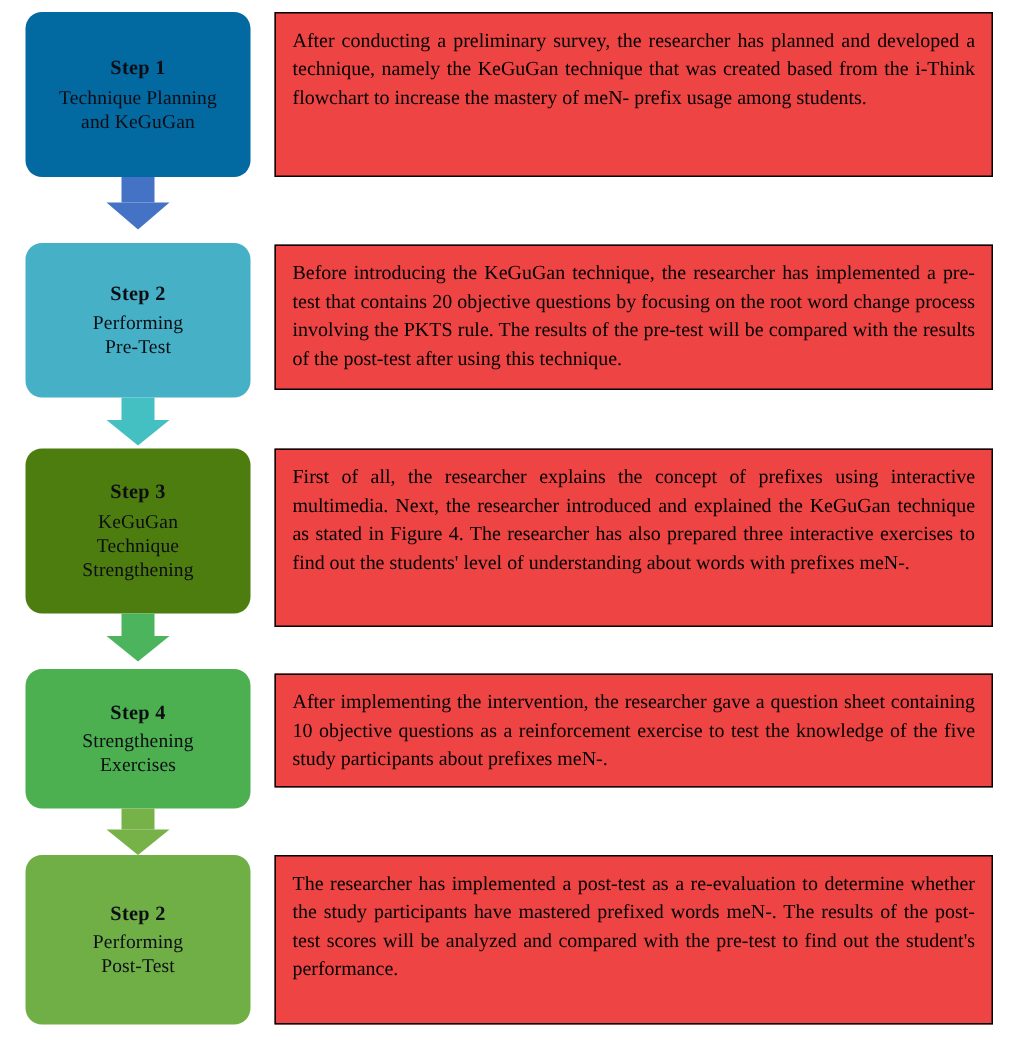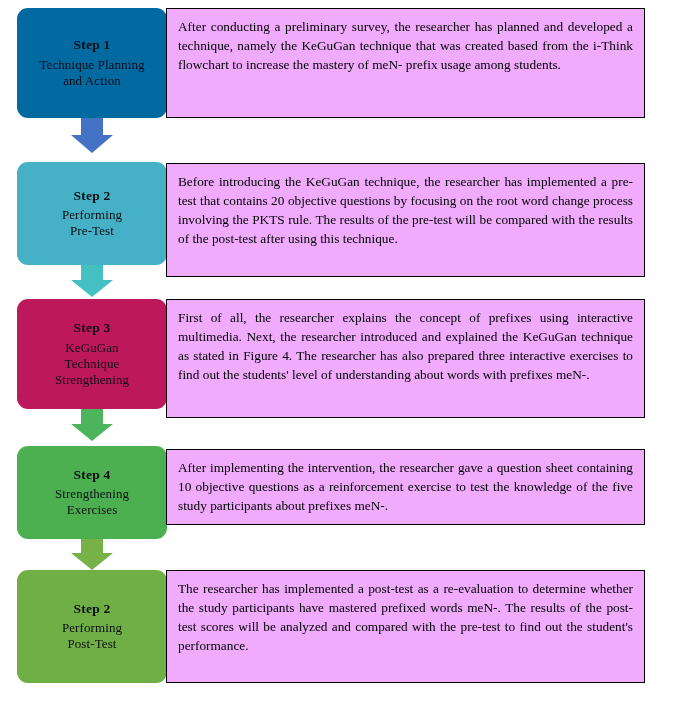--- a/index.html
+++ b/index.html
@@ -64,42 +64,42 @@
     width: 0;
     height: 0;
     margin: 0 auto;
     border-left: 21px solid transparent;
     border-right: 21px solid transparent;
   }
 
   
   .desc-box {
     position: absolute;
-    left: 166px;
+    left: 183px;
     width: 479px;
     border: 1px solid #000000;
     box-sizing: border-box;
     padding: 9px 11px 6px 11px;
     font-size: 13.3px;
     line-height: 1.42;
     text-align: justify;
     color: #000000;
-    background: #f0abfc;
+    background: #ef4444;
   }
 </style>
 </head>
 <body>
 
 <div id="flowchart">
 
   <div class="step-box" style="top:8px;height:110px;background:#0369a1;">
     <div class="step-title">Step 1</div>
     <div class="step-sub">
       <span class="ln">Technique Planning</span>
-      <span class="ln">and Action</span>
+      <span class="ln">and KeGuGan</span>
     </div>
   </div>
   <div class="arrow" style="top:118px;">
     <div class="shaft" style="height:17px;background:#4472C4;"></div>
     <div class="head" style="border-top:18px solid #4472C4;"></div>
   </div>
   <div class="desc-box" style="top:8px;height:110px;">
     <span>After conducting a preliminary survey, the researcher has planned and developed a technique, namely the KeGuGan technique that was created based from the i-Think flowchart to increase the mastery of meN- prefix usage among students.</span>
   </div>
 
@@ -107,25 +107,25 @@
     <div class="step-title">Step 2</div>
     <div class="step-sub">
       <span class="ln">Performing</span>
       <span class="ln">Pre-Test</span>
     </div>
   </div>
   <div class="arrow" style="top:265px;">
     <div class="shaft" style="height:15px;background:#45C0C2;"></div>
     <div class="head" style="border-top:17px solid #45C0C2;"></div>
   </div>
-  <div class="desc-box" style="top:163px;height:114px;">
+  <div class="desc-box" style="top:163px;height:97px;">
     <span>Before introducing the KeGuGan technique, the researcher has implemented a pre-test that contains 20 objective questions by focusing on the root word change process involving the PKTS rule. The results of the pre-test will be compared with the results of the post-test after using this technique.</span>
   </div>
 
-  <div class="step-box" style="top:299px;height:110px;background:#be185d;">
+  <div class="step-box" style="top:299px;height:110px;background:#4d7c0f;">
     <div class="step-title">Step 3</div>
     <div class="step-sub">
       <span class="ln">KeGuGan</span>
       <span class="ln">Technique</span>
       <span class="ln">Strengthening</span>
     </div>
   </div>
   <div class="arrow" style="top:409px;">
     <div class="shaft" style="height:15px;background:#4CB45C;"></div>
     <div class="head" style="border-top:17px solid #4CB45C;"></div>

